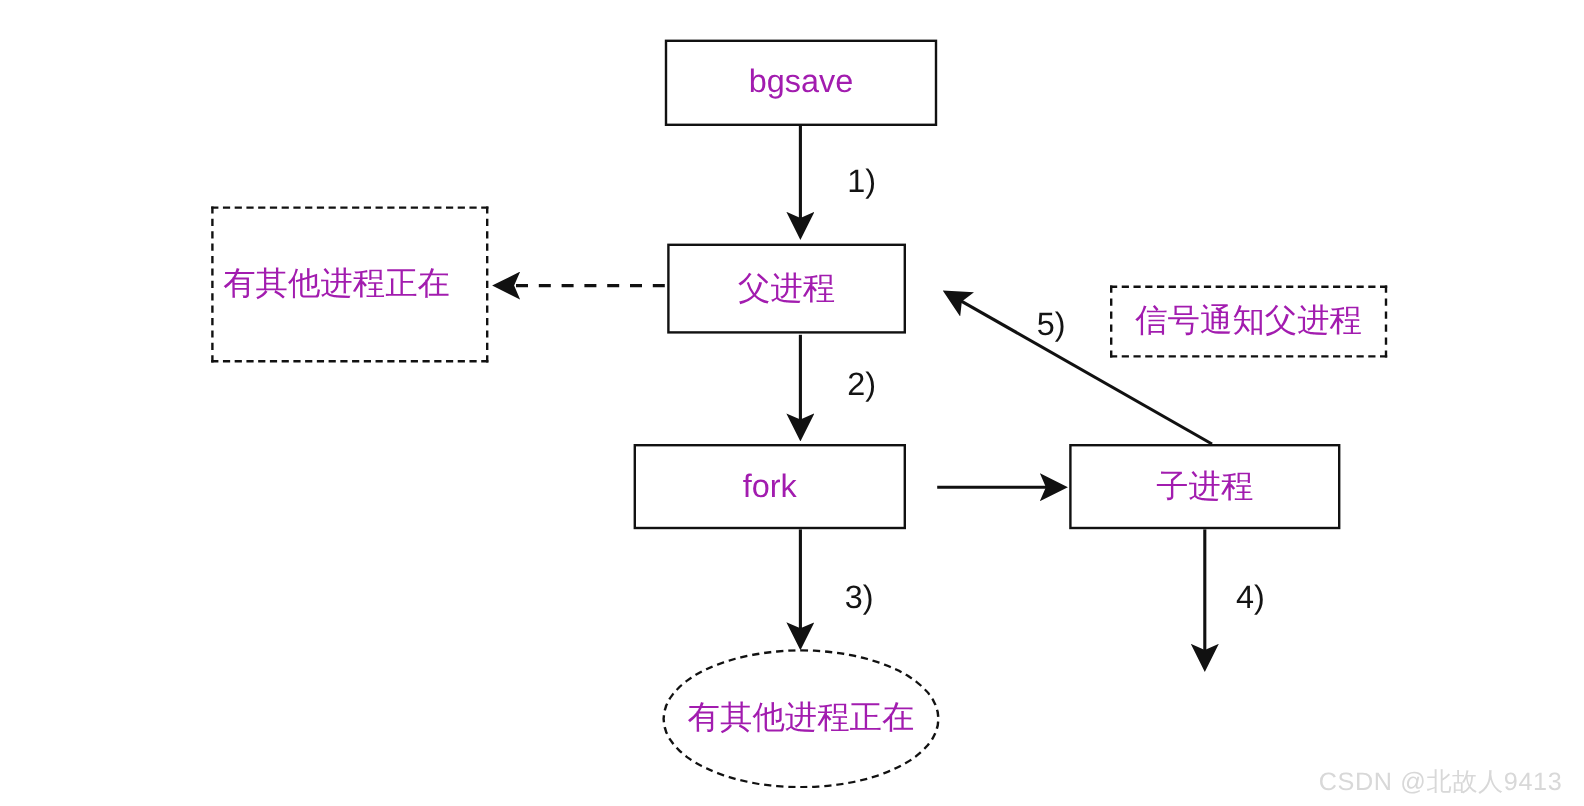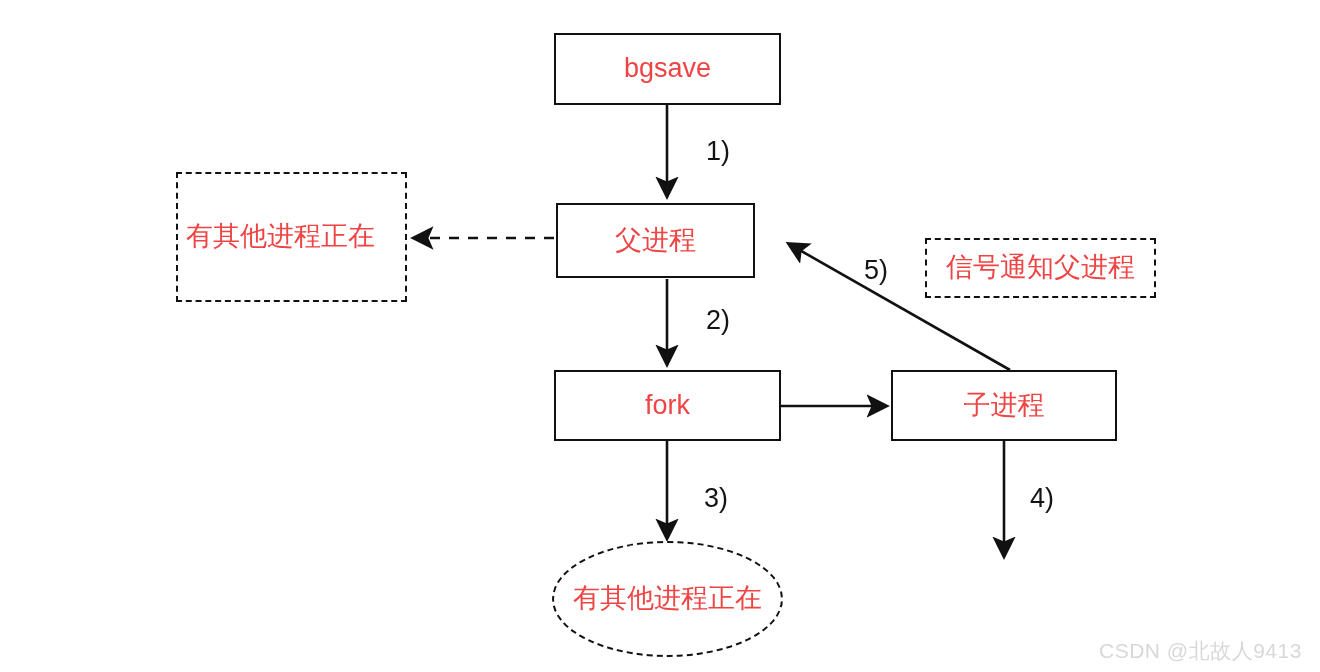--- a/index.html
+++ b/index.html
@@ -24,21 +24,21 @@
     width: 1320px;
     height: 672px;
   }
   .node-box {
     position: absolute;
     box-sizing: border-box;
     display: flex;
     align-items: center;
     justify-content: center;
     background: #ffffff;
-    color: #ef4444;
+    color: #a21caf;
     font-size: 27px;
     line-height: 1.25;
     white-space: nowrap;
   }
   .solid-box {
     border: 2px solid #111111;
   }
   .dashed-box {
     border: 2.5px dashed #111111;
     text-align: center;
@@ -104,21 +104,21 @@
   </svg>
 
   <div class="node-box solid-box" style="left:554px; top:33px; width:227px; height:72px;">
     <span>bgsave</span>
   </div>
 
   <div class="node-box solid-box" style="left:556px; top:203px; width:199px; height:75px;text-align:right;">
     <span>父进程</span>
   </div>
 
-  <div class="node-box solid-box" style="left:554px; top:370px; width:227px; height:71px;">
+  <div class="node-box solid-box" style="left:528px; top:370px; width:227px; height:71px;">
     <span>fork</span>
   </div>
 
   <div class="node-box solid-box" style="left:891px; top:370px; width:226px; height:71px;">
     <span>子进程</span>
   </div>
 
 
   <div class="node-box dashed-ellipse" style="left:552px; top:541px; width:231px; height:116px;">
     <span>有其他进程正在</span>

